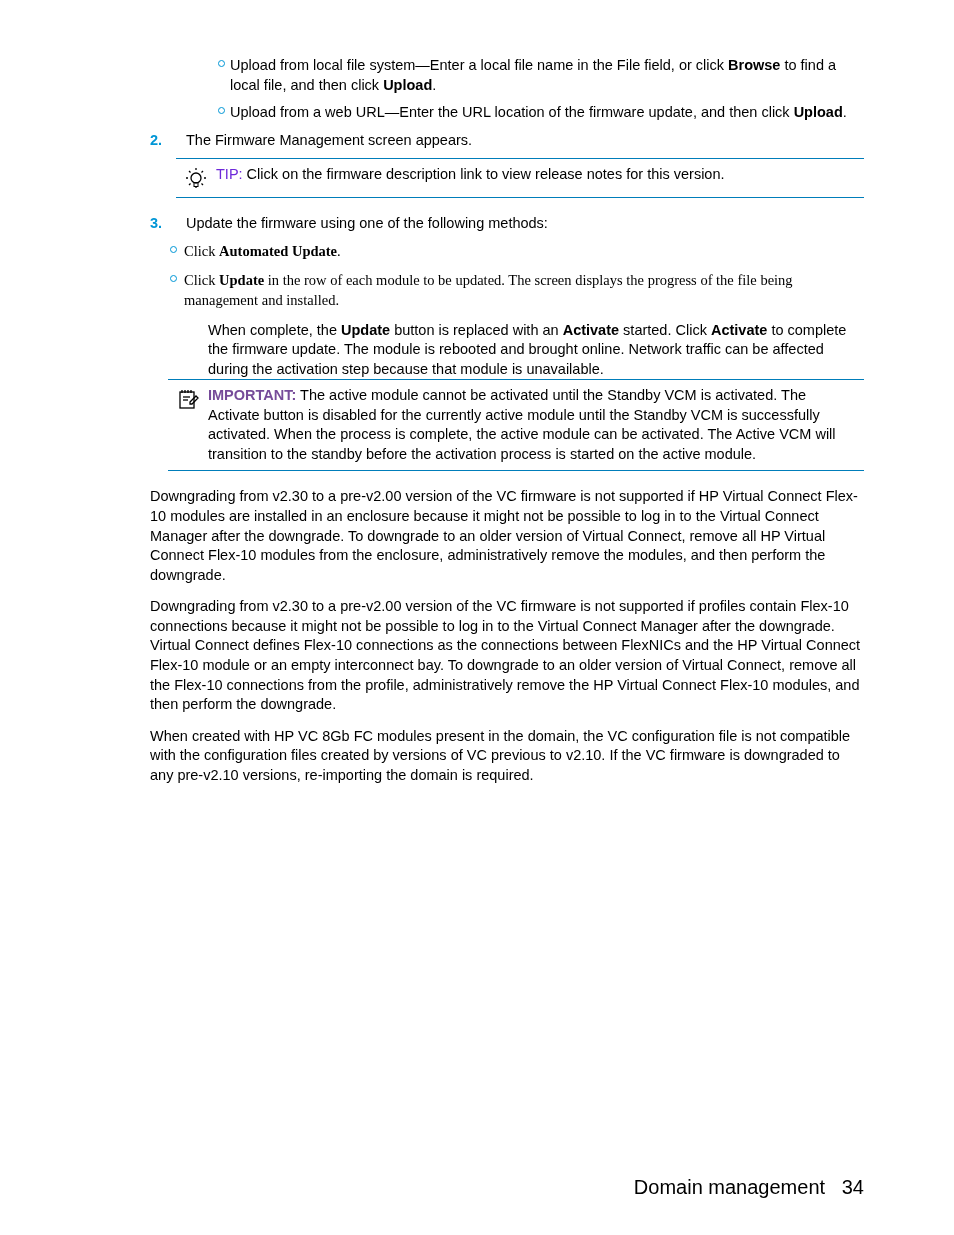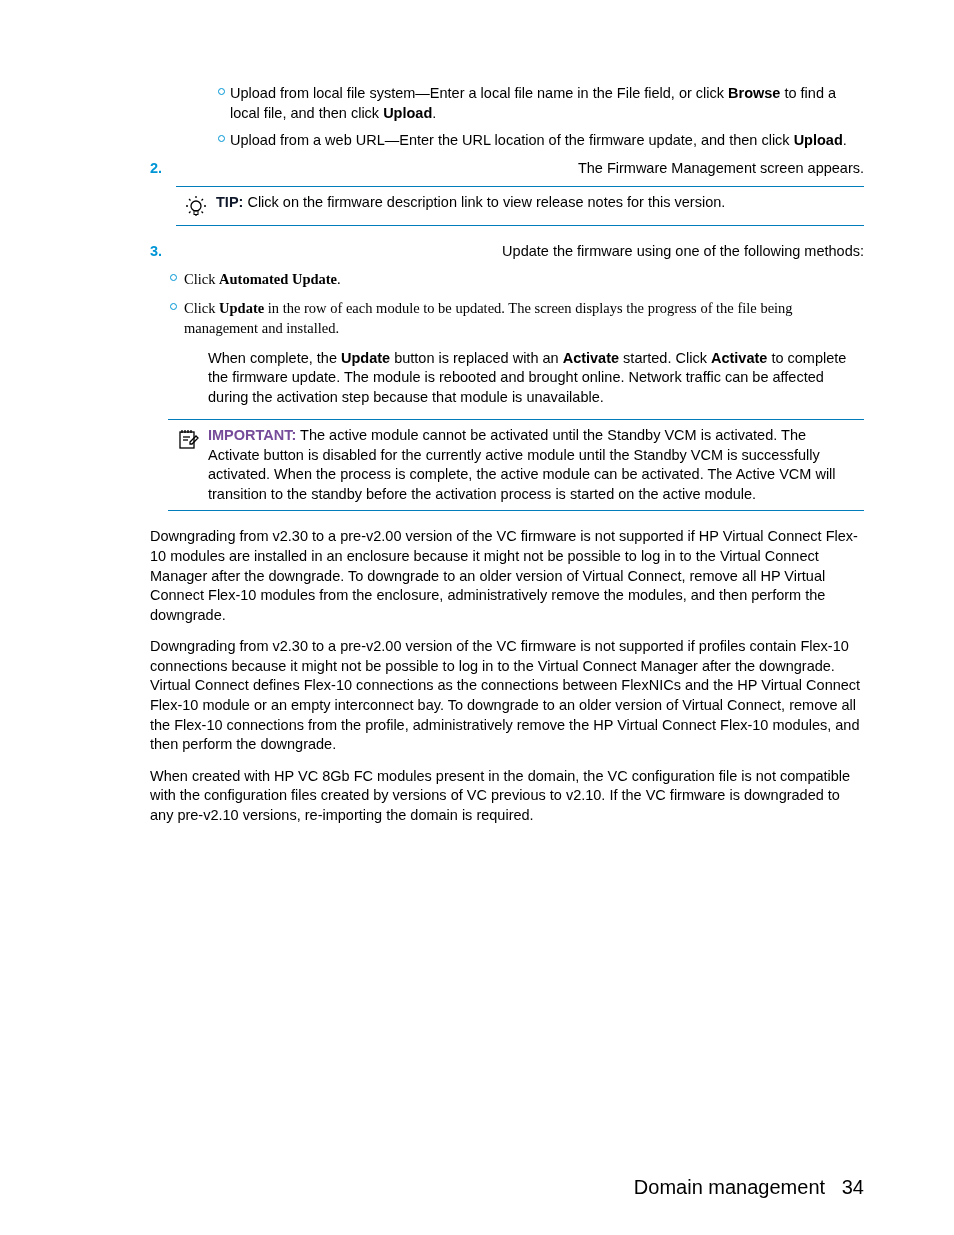--- a/index.html
+++ b/index.html
@@ -10,41 +10,41 @@
     font-family: Arial, Helvetica, sans-serif;
     font-size: 14.5px;
     color: #000;
     line-height: 1.35;
   }
   .page {
     width: 954px;
     height: 1235px;
     position: relative;
     box-sizing: border-box;
-    padding: 84px 90px 0 150px;
+    padding: 56px 90px 0 150px;
   }
   .subbullet { margin-left: 44px; margin-bottom: 8px; position: relative; }
   .circ {
     position: absolute; left: -12px; top: 4px;
     width: 5px; height: 5px; border: 1px solid #0096d6; border-radius: 50%; background:#fff;
   }
   .numline { display:flex; margin-top: 6px; margin-bottom: 4px;}
   .num { color:#0096d6; font-weight:bold; width:36px; flex:none; text-align:left; }
-  .numbody { flex:1;text-align:right; }
+  .numbody { flex:1; }
   b { font-weight:bold; }
   .tipbox, .impbox {
     margin: 8px 0 16px 26px;
     border-top: 1px solid #007dba;
     border-bottom: 1px solid #007dba;
     padding: 6px 0 6px 0;
     display:flex;
   }
   .iconcol { width: 40px; flex:none; display:flex; justify-content:center; padding-top:2px;}
   .tiptext, .imptext { flex:1; padding-right:4px;}
-  .tiptext .label { color:#0f172a; font-weight:bold; }
+  .tiptext .label { color:#6d28d9; font-weight:normal; }
   .imptext .label { color:#764b99; font-weight:bold; }
   .para { margin: 10px 0 12px 0; }
   .sub2 { margin-left: 34px; margin-top:8px; margin-bottom:8px;font-family:Liberation Serif, serif; }
   .subitem { position:relative; margin-bottom:10px; }
   .circ2 {
     position: absolute; left: -14px; top: 4px;
     width: 5px; height: 5px; border: 1px solid #0096d6; border-radius: 50%; background:#fff;
   }
   .footer {
     position:absolute; bottom:34px; right:90px; font-size:20px;
@@ -108,21 +108,21 @@
     <div class="subitem">
       <span class="circ2"></span>
       <span>Click </span><b>Update</b><span> in the row of each module to be updated. The screen displays the progress of the file being management and installed.</span>
     </div>
   </div>
 
   <div class="contline">
     <span>When complete, the </span><b>Update</b><span> button is replaced with an </span><b>Activate</b><span> started. Click </span><b>Activate</b><span> to complete the firmware update. The module is rebooted and brought online. Network traffic can be affected during the activation step because that module is unavailable.</span>
   </div>
 
-  <div class="impbox" style="margin-left:18px; margin-top:12px;">
+  <div class="impbox" style="margin-left:18px; margin-top:0;">
     <div class="iconcol">
       <span>
         <svg width="22" height="22" viewBox="0 0 22 22" fill="none" stroke="#000" stroke-width="1.3">
           <rect x="3" y="4" width="14" height="16"></rect>
           <line x1="5" y1="2" x2="5" y2="5"></line>
           <line x1="8" y1="2" x2="8" y2="5"></line>
           <line x1="11" y1="2" x2="11" y2="5"></line>
           <line x1="14" y1="2" x2="14" y2="5"></line>
           <path d="M13 14 L19 8 L21 10 L15 16 L13 16 Z"></path>
           <line x1="6" y1="9" x2="13" y2="9"></line>

